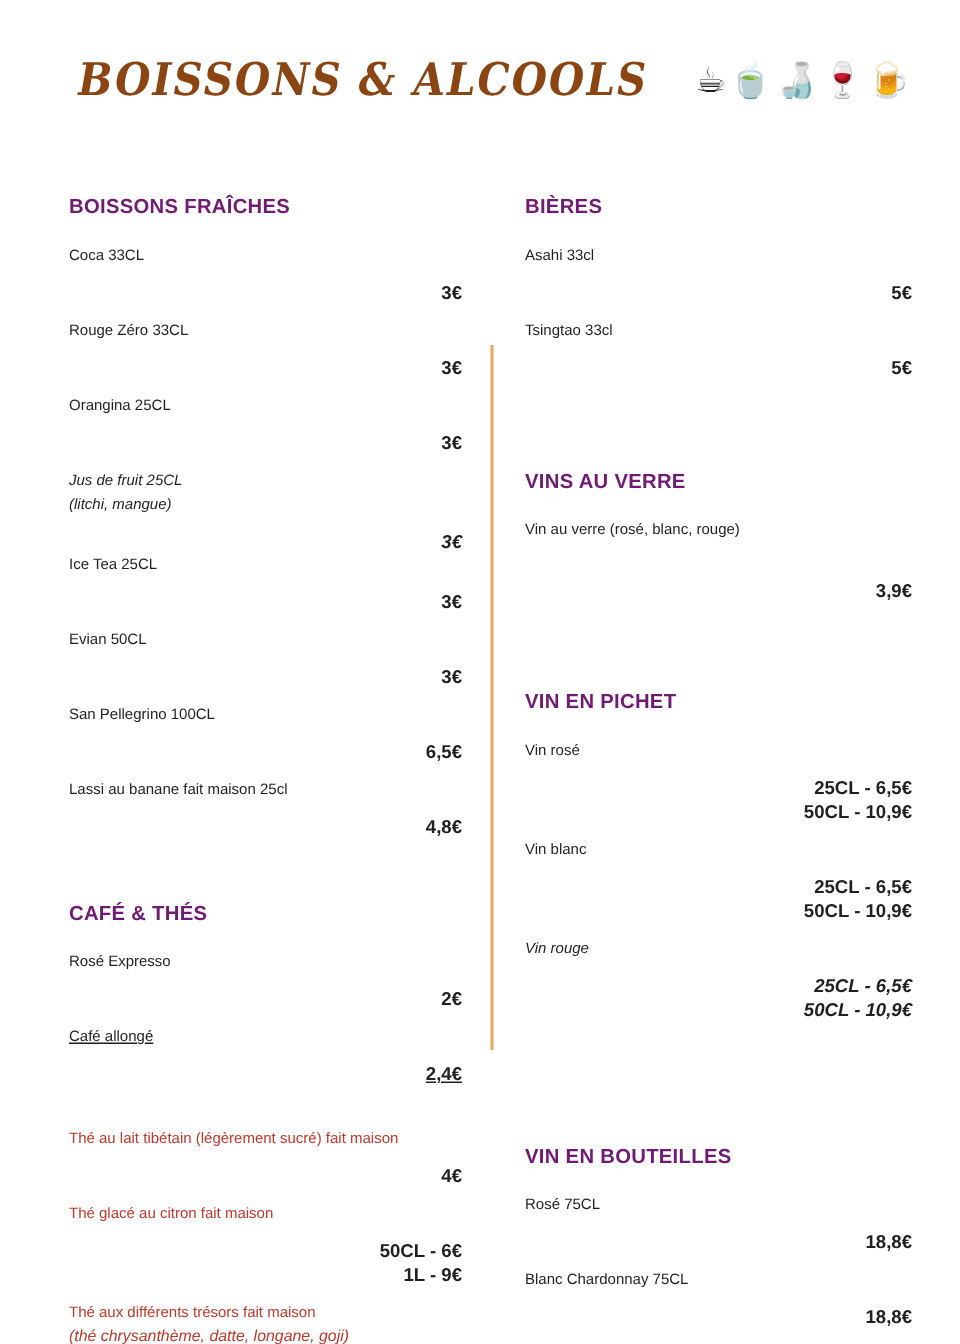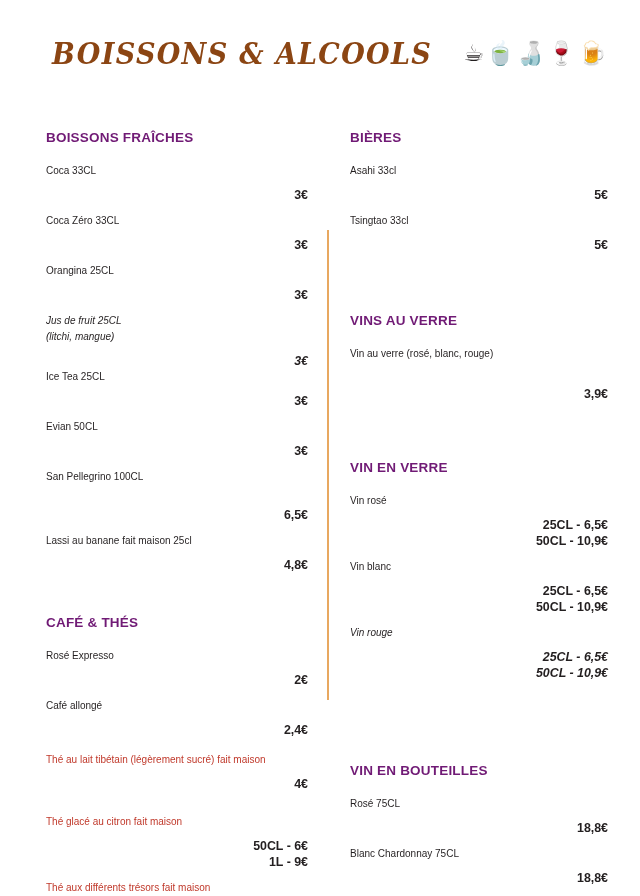--- a/index.html
+++ b/index.html
@@ -107,21 +107,21 @@
 <div class="divider"></div>
 
 <div class="col col-left" id="col-left">
     <div class="section-head">BOISSONS FRAÎCHES</div>
     <div style="height: 18px;"></div>
     <div class="item" style="margin-bottom: 10px;">
       <div class="item-name">Coca 33CL</div>
       <div class="price-row" style="margin-top: 8px;">3€</div>
     </div>
     <div class="item" style="margin-bottom: 10px;">
-      <div class="item-name">Coca Zéro 33CL</div>
+      <div class="item-name">Rouge Zéro 33CL</div>
       <div class="price-row" style="margin-top: 8px;">3€</div>
     </div>
     <div class="item" style="margin-bottom: 10px;">
       <div class="item-name">Orangina 25CL</div>
       <div class="price-row" style="margin-top: 8px;">3€</div>
     </div>
     <div class="item" style=" font-style: italic;">
       <div class="item-name">Jus de fruit 25CL
 (litchi, mangue)</div>
       <div class="price-row" style="margin-top: 8px;">3€</div>
@@ -129,38 +129,38 @@
     <div class="item" style="margin-bottom: 10px;">
       <div class="item-name">Ice Tea 25CL</div>
       <div class="price-row" style="margin-top: 8px;">3€</div>
     </div>
     <div class="item" style="margin-bottom: 10px;">
       <div class="item-name">Evian 50CL</div>
       <div class="price-row" style="margin-top: 8px;">3€</div>
     </div>
     <div class="item" style="margin-bottom: 10px;">
       <div class="item-name">San Pellegrino 100CL</div>
-      <div class="price-row" style="margin-top: 22px;">6,5€</div>
+      <div class="price-row" style="margin-top: 8px;">6,5€</div>
     </div>
     <div class="item" style="margin-bottom: 10px;">
       <div class="item-name">Lassi au banane fait maison 25cl</div>
       <div class="price-row" style="margin-top: 8px;">4,8€</div>
     </div>
     <div class="sec-gap-lg" style="height: 32px;"></div>
     <div class="section-head">CAFÉ &amp; THÉS</div>
     <div style="height: 18px;"></div>
     <div class="item" style="margin-bottom: 10px;">
       <div class="item-name">Rosé Expresso</div>
       <div class="price-row" style="margin-top: 8px;">2€</div>
     </div>
-    <div class="item" style="margin-bottom: 14px;">
+    <div class="item" style="margin-bottom: 28px; text-decoration: underline;">
       <div class="item-name">Café allongé</div>
       <div class="price-row" style="margin-top: 8px;">2,4€</div>
     </div>
-    <div class="item" style="margin-bottom: 22px;">
+    <div class="item" style="margin-bottom: 10px;">
       <div class="item-name red">Thé au lait tibétain (légèrement sucré) fait maison</div>
       <div class="price-row" style="margin-top: 8px;">4€</div>
     </div>
     <div class="item" style="margin-bottom: 10px;">
       <div class="item-name red">Thé glacé au citron fait maison</div>
       <div class="price-row" style="margin-top: 8px;">50CL - 6€</div>
       <div class="price-row">1L - 9€</div>
     </div>
     <div class="item" style="margin-bottom: 10px;">
       <div class="item-name red">Thé aux différents trésors  fait maison</div>
@@ -179,21 +179,21 @@
       <div class="price-row" style="margin-top: 8px;">5€</div>
     </div>
     <div class="sec-gap-lg" style="height: 50px;"></div>
     <div class="section-head">VINS AU VERRE</div>
     <div style="height: 18px;"></div>
     <div class="item" style="margin-bottom: 10px;">
       <div class="item-name">Vin au verre (rosé, blanc, rouge)</div>
       <div class="price-row" style="margin-top: 24px;">3,9€</div>
     </div>
     <div class="sec-gap-lg" style="height: 48px;"></div>
-    <div class="section-head">VIN EN VERRE</div>
+    <div class="section-head">VIN EN PICHET</div>
     <div style="height: 18px;"></div>
     <div class="item" style="margin-bottom: 10px;">
       <div class="item-name">Vin rosé</div>
       <div class="price-row" style="margin-top: 8px;">25CL - 6,5€</div>
       <div class="price-row">50CL - 10,9€</div>
     </div>
     <div class="item" style="margin-bottom: 10px;">
       <div class="item-name">Vin blanc</div>
       <div class="price-row" style="margin-top: 8px;">25CL - 6,5€</div>
       <div class="price-row">50CL - 10,9€</div>

